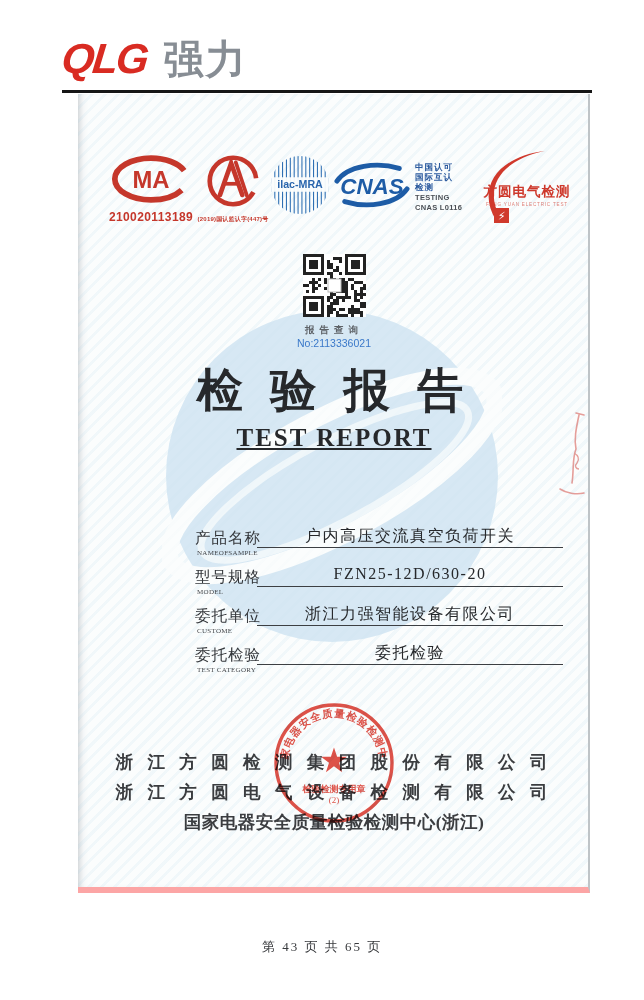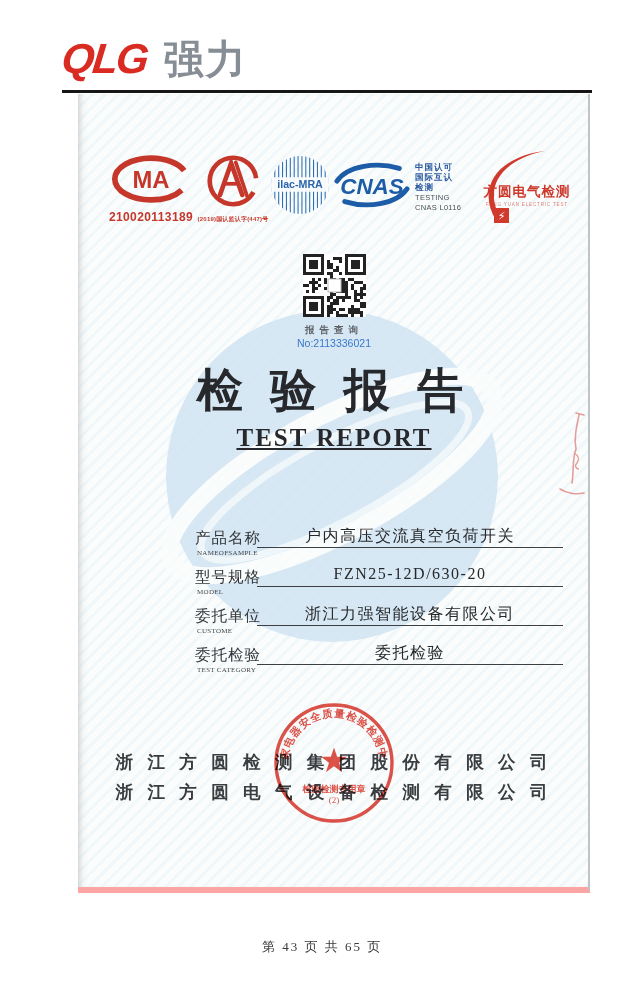--- a/index.html
+++ b/index.html
@@ -30,21 +30,21 @@
   .cert { position:absolute; text-align:center; }
   .cert .cap { font-family:"Liberation Sans","DejaVu Sans",sans-serif; font-weight:bold; }
   #cma { left:30px; top:60px; width:86px; }
   #cma .cap { color:#c5372b; font-size:12px; letter-spacing:.4px; margin-top:2px; }
   #cal { left:118px; top:60px; width:74px; }
   #cal .cap { color:#c5372b; font-size:6px; letter-spacing:.2px; margin-top:3px; }
   #ilac { left:190px; top:60px; width:64px; }
   #cnas { left:256px; top:68px; width:152px; display:flex; align-items:flex-start; text-align:left; }
   .cnas-caps { margin-left:5px; font-family:"Liberation Sans","DejaVu Sans",sans-serif; }
   .cnas-cn div { color:#2b5a9e; font-size:8.5px; font-weight:bold; line-height:10px; letter-spacing:1px; }
-  .cnas-en div { color:#4a4f55; font-size:7.5px; font-weight:normal; line-height:9px; margin-top:1px; letter-spacing:.3px; }
+  .cnas-en div { color:#4a4f55; font-size:7.5px; font-weight:bold; line-height:9px; margin-top:1px; letter-spacing:.3px; }
   #fy { left:383px; top:54px; width:122px; }
 
   
   .qr-wrap { position:absolute; left:196px; top:160px; width:120px; text-align:center; }
   .qr-box { display:inline-block; width:63px; height:63px; background:#fff; padding:0; line-height:0; }
   .qr-cap { margin-top:3px; font-size:9.5px; color:#5d6166; font-weight:bold; letter-spacing:5px; }
   .qr-no  { font-size:10.5px; color:#3a78c9; font-family:"Liberation Sans","DejaVu Sans",sans-serif; }
 
   
   .title-cn { position:absolute; left:0; top:266px; width:512px; text-align:center;
@@ -321,20 +321,21 @@
       <div class="frow">
         <span class="flabel">委托检验</span>
         <span class="fsub">TEST CATEGORY</span>
         <span class="fval">委托检验</span>
       </div>
     </div>
 
     <div class="issuers">
       <div class="iss-sp">浙 江 方 圆 检 测 集 团 股 份 有 限 公 司</div>
       <div class="iss-sp">浙 江 方 圆 电 气 设 备 检 测 有 限 公 司</div>
+      <div class="iss-tight">国家电器安全质量检验检测中心(浙江)</div>
     </div>
 
     <svg class="stamp" viewBox="0 0 126 126">
       <defs>
         <path id="arcTop" d="M 17,63 A 46,46 0 0 1 109,63"></path>
       </defs>
       <circle cx="63" cy="63" r="58" fill="none" stroke="#dd3a2f" stroke-width="3.4"></circle>
       <text font-size="10.5" font-weight="bold" fill="#dd3a2f" letter-spacing="1" font-family="Liberation Serif,serif">
         <textPath href="#arcTop" startOffset="50%" text-anchor="middle">国家电器安全质量检验检测中心</textPath>
       </text>

